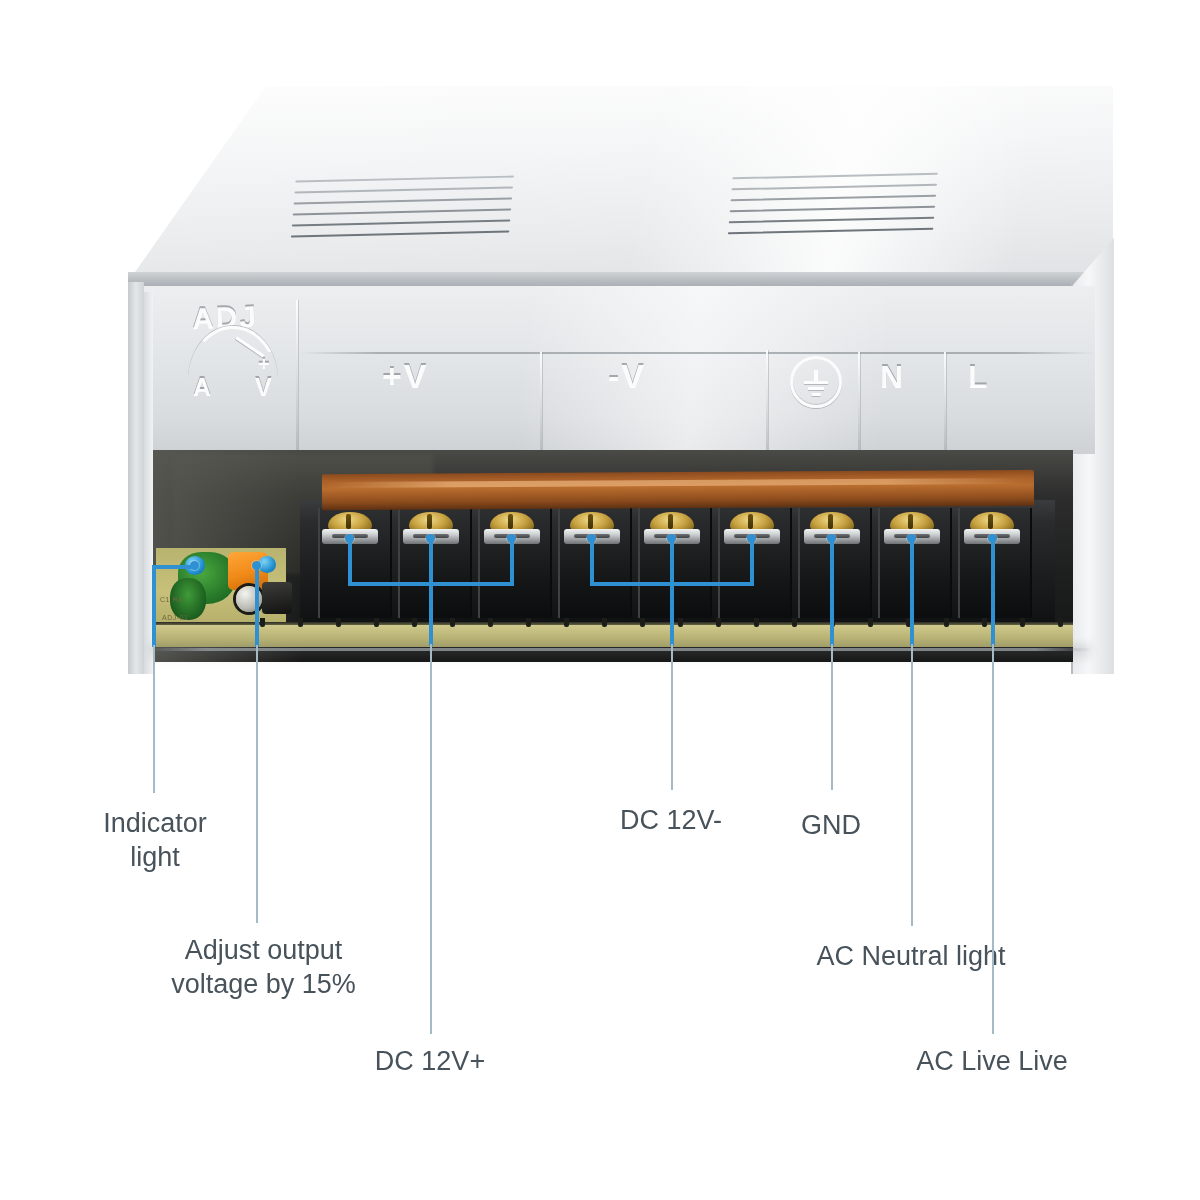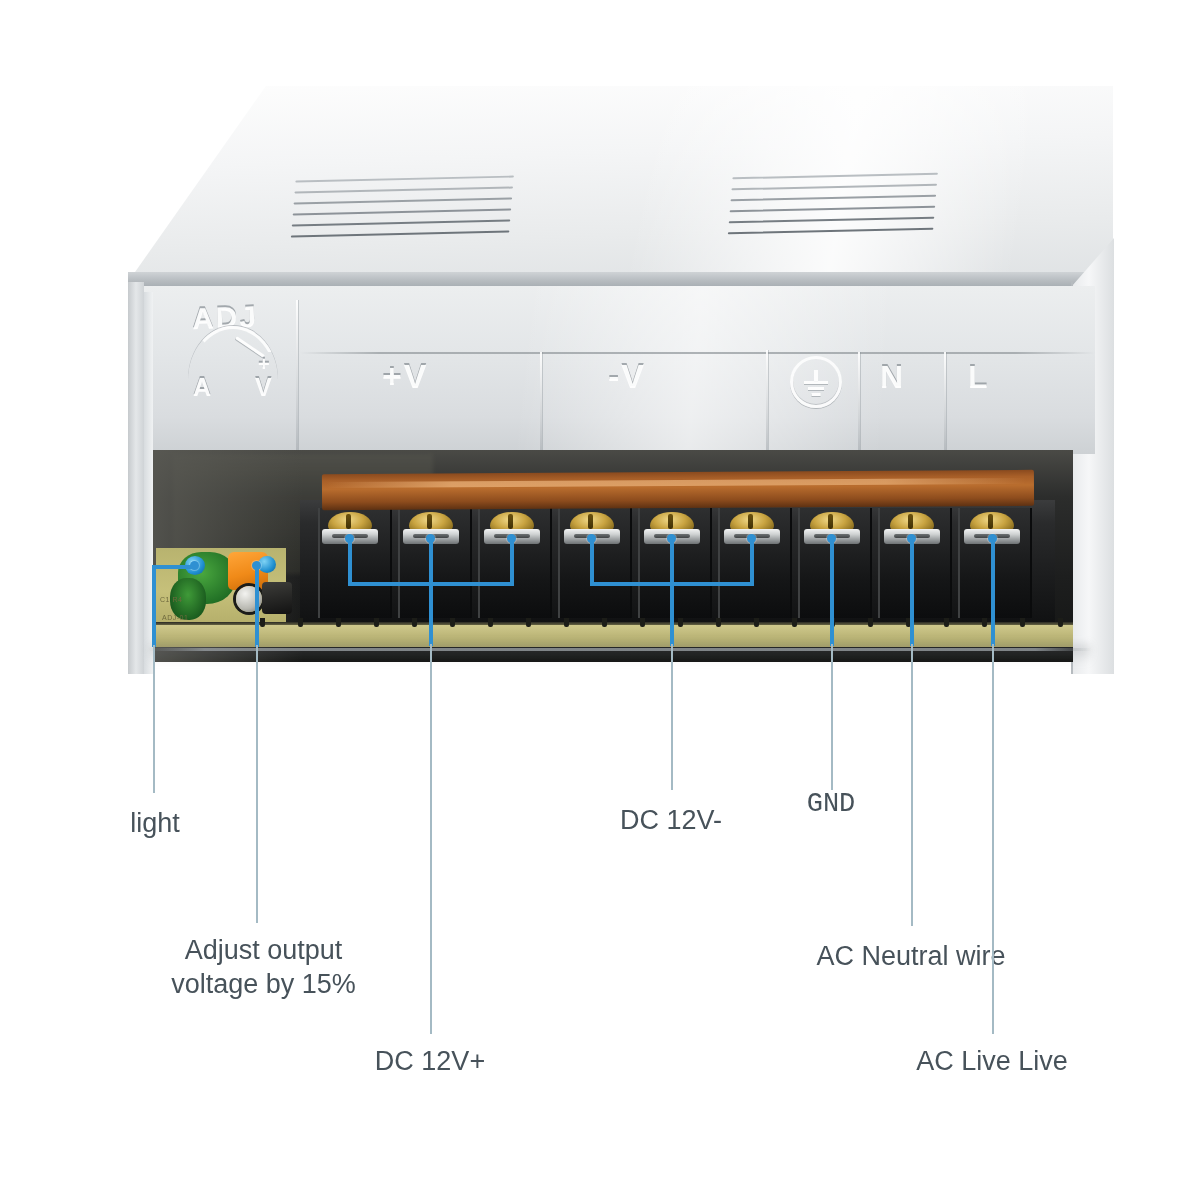--- a/index.html
+++ b/index.html
@@ -470,20 +470,21 @@
     <div class="base-shadow"></div>
     <div class="foot-line"></div>
   </div>
 
   <div>
     <div class="dot" style="left:190px; top:561px;"></div>
     <div class="ln" style="left:152px; top:565px; width:43px; height:4px;"></div>
     <div class="ln" style="left:152px; top:565px; width:4px; height:82px;"></div>
     <div class="ln soft" style="left:153px; top:645px; width:2px; height:148px;"></div>
     <div class="callout-label two-line" style="left:35px; top:806px; width:240px;">
+      <div>Indicator</div>
       <div>light</div>
     </div>
   </div>
 
   <div>
     <div class="dot" style="left:252px; top:561px;"></div>
     <div class="ln" style="left:255px; top:565px; width:4px; height:82px;"></div>
     <div class="ln soft" style="left:256px; top:645px; width:2px; height:278px;"></div>
     <div class="callout-label two-line" style="left:121px; top:933px; width:285px;">
       <div>Adjust output</div>
@@ -518,31 +519,31 @@
     <div class="ln soft" style="left:671px; top:644px; width:2px; height:146px;"></div>
     <div class="callout-label" style="left:546px; top:803px; width:250px;">
       <div>DC 12V-</div>
     </div>
   </div>
 
   <div>
     <div class="dot" style="left:827px; top:534px;"></div>
     <div class="ln" style="left:830px; top:538px; width:4px; height:108px;"></div>
     <div class="ln soft" style="left:831px; top:644px; width:2px; height:146px;"></div>
-    <div class="callout-label" style="left:731px; top:787px; width:200px;font-family:Liberation Mono, monospace;">
+    <div class="callout-label" style="left:731px; top:808px; width:200px;">
       <div>GND</div>
     </div>
   </div>
 
   <div>
     <div class="dot" style="left:907px; top:534px;"></div>
     <div class="ln" style="left:910px; top:538px; width:4px; height:108px;"></div>
     <div class="ln soft" style="left:911px; top:644px; width:2px; height:282px;"></div>
     <div class="callout-label" style="left:731px; top:939px; width:360px;">
-      <div>AC Neutral wire</div>
+      <div>AC Neutral light</div>
     </div>
   </div>
 
   <div>
     <div class="dot" style="left:988px; top:534px;"></div>
     <div class="ln" style="left:991px; top:538px; width:4px; height:108px;"></div>
     <div class="ln soft" style="left:992px; top:644px; width:2px; height:390px;"></div>
     <div class="callout-label" style="left:872px; top:1044px; width:240px;">
       <div>AC Live Live</div>
     </div>

